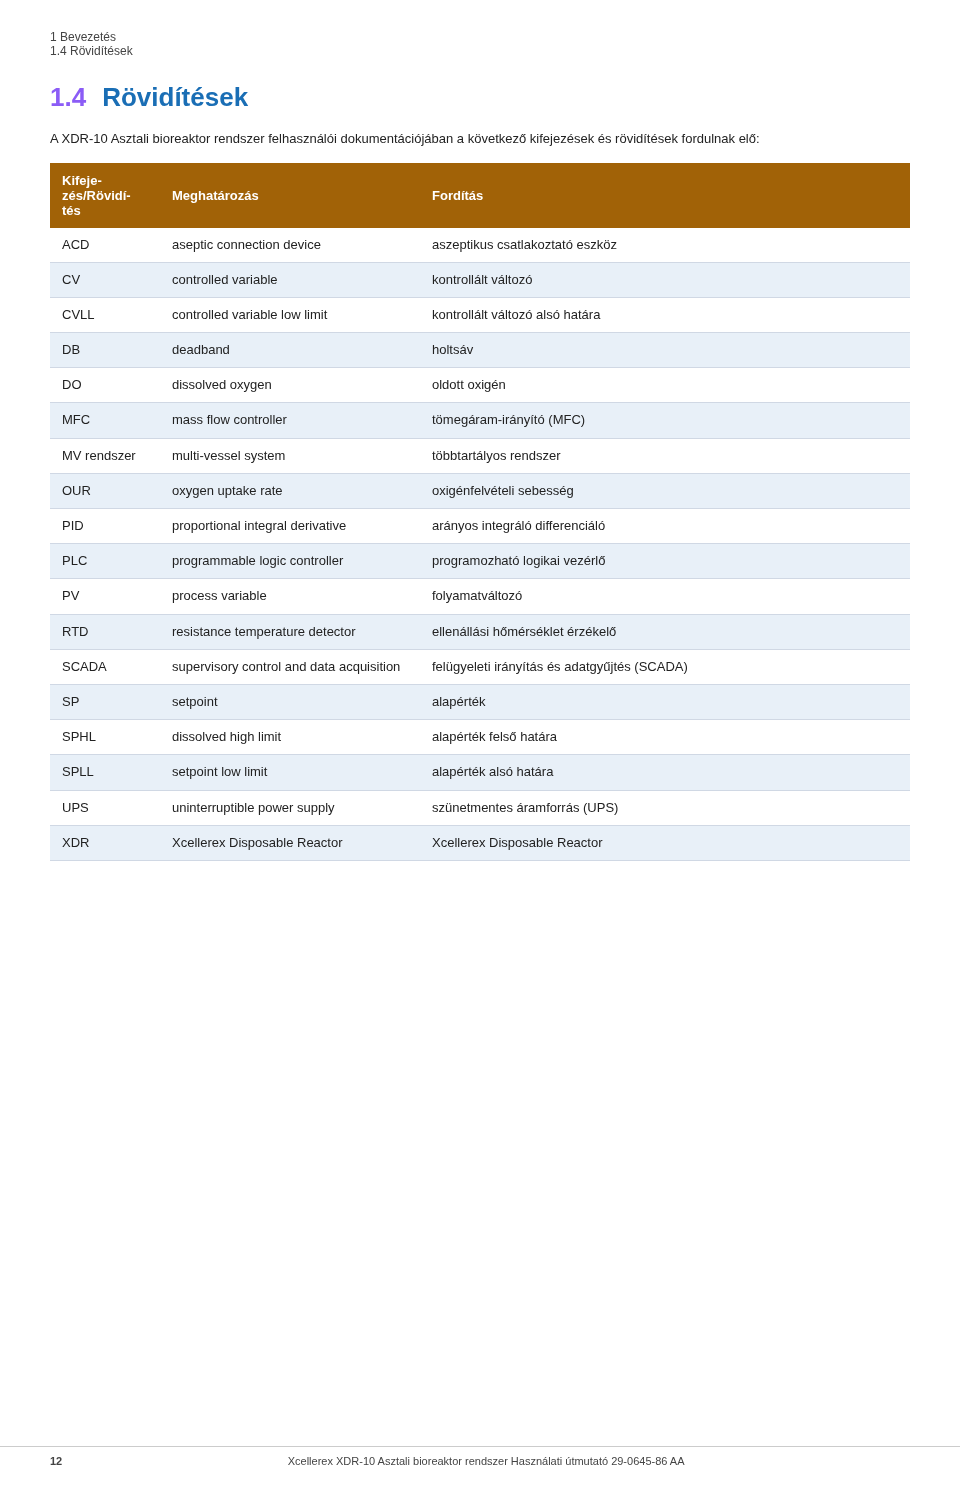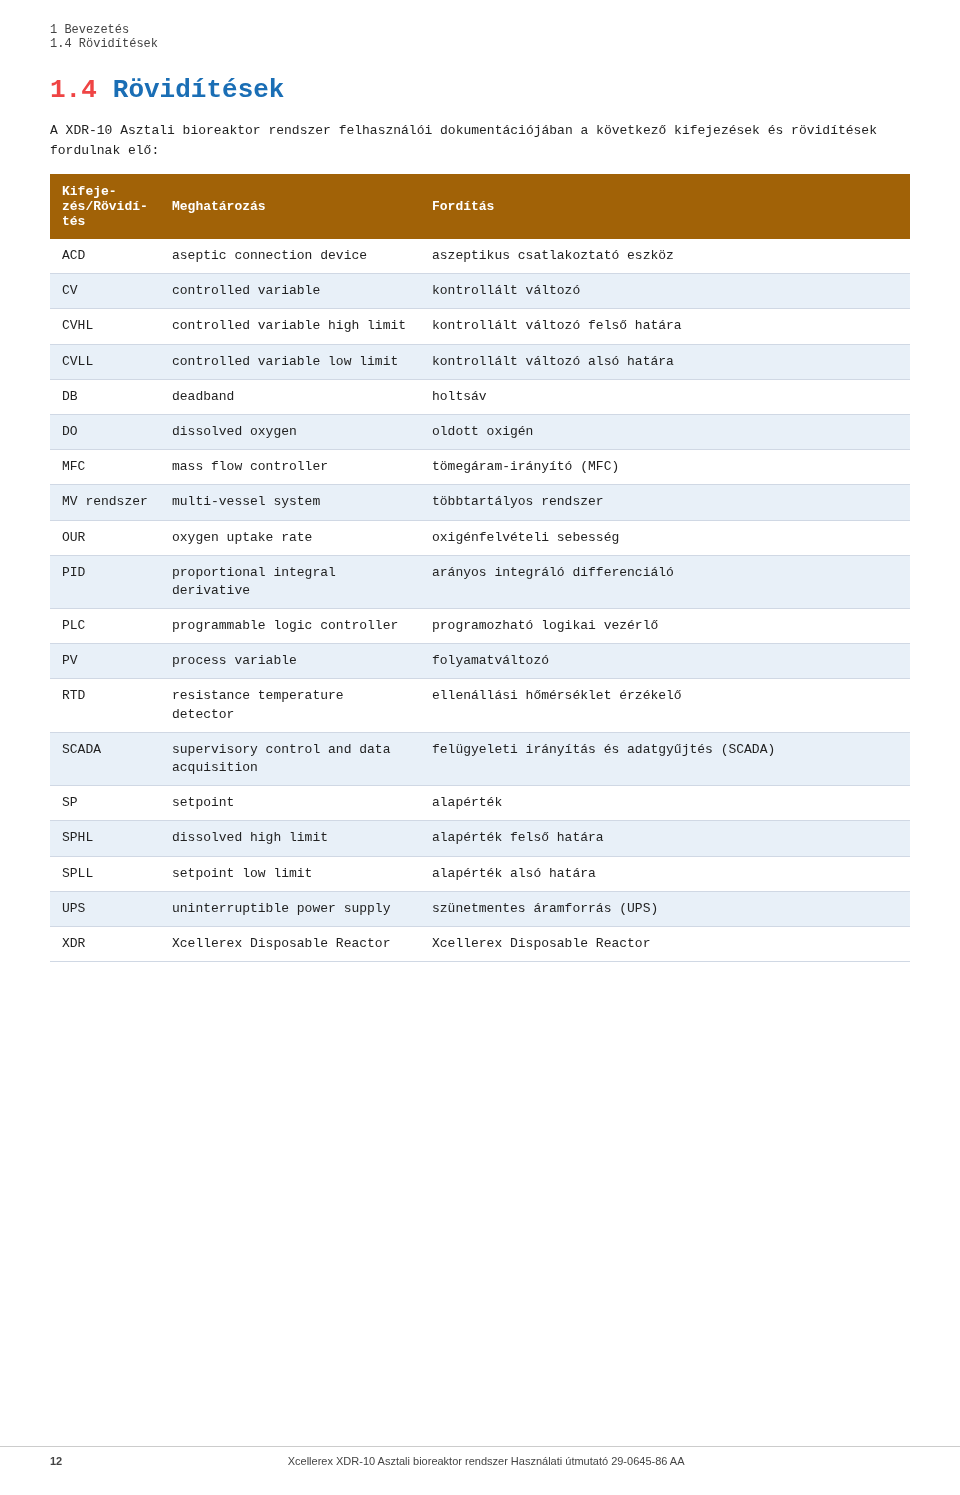--- a/index.html
+++ b/index.html
@@ -7,22 +7,21 @@
       font-family: Arial, Helvetica, sans-serif;
       font-size: 13px;
       color: #222;
       background: #fff;
       width: 960px;
       min-height: 1495px;
       position: relative;
     }
 
     .page-container {
-      padding: 23px 50px 60px 50px;
-      font-family: Liberation Mono, monospace;
+      padding: 30px 50px 60px 50px;
     }
 
     
     .breadcrumb-area {
       margin-bottom: 8px;
     }
     .breadcrumb-line1 {
       font-size: 12px;
       color: #444;
     }
@@ -34,21 +33,21 @@
     
     .section-heading {
       display: flex;
       align-items: baseline;
       gap: 16px;
       margin: 24px 0 16px 0;
     }
     .section-number {
       font-size: 26px;
       font-weight: bold;
-      color: #ef4444;
+      color: #8b5cf6;
     }
     .section-title {
       font-size: 26px;
       font-weight: bold;
       color: #1a6eb5;
     }
 
     
     .intro-text {
       font-size: 13px;
@@ -149,25 +148,20 @@
           <td>ACD</td>
           <td>aseptic connection device</td>
           <td>aszeptikus csatlakoztató eszköz</td>
         </tr>
         <tr>
           <td>CV</td>
           <td>controlled variable</td>
           <td>kontrollált változó</td>
         </tr>
         <tr>
-          <td>CVHL</td>
-          <td>controlled variable high limit</td>
-          <td>kontrollált változó felső határa</td>
-        </tr>
-        <tr>
           <td>CVLL</td>
           <td>controlled variable low limit</td>
           <td>kontrollált változó alsó határa</td>
         </tr>
         <tr>
           <td>DB</td>
           <td>deadband</td>
           <td>holtsáv</td>
         </tr>
         <tr>

